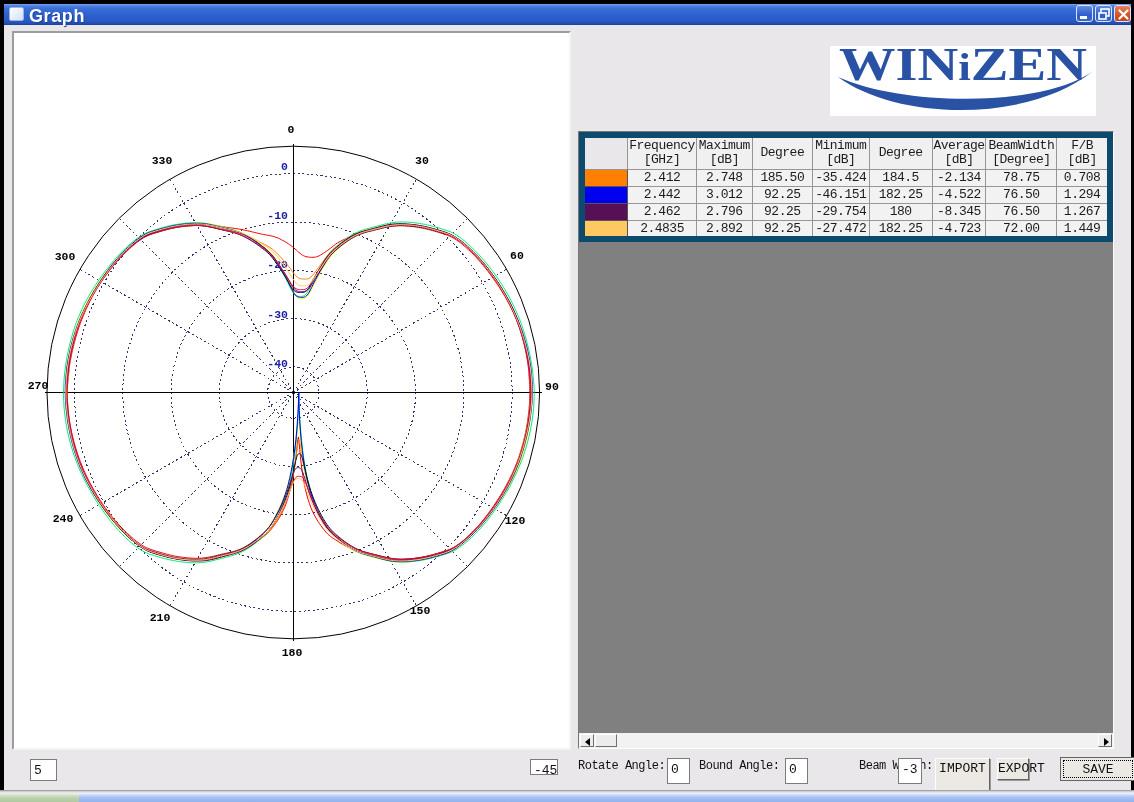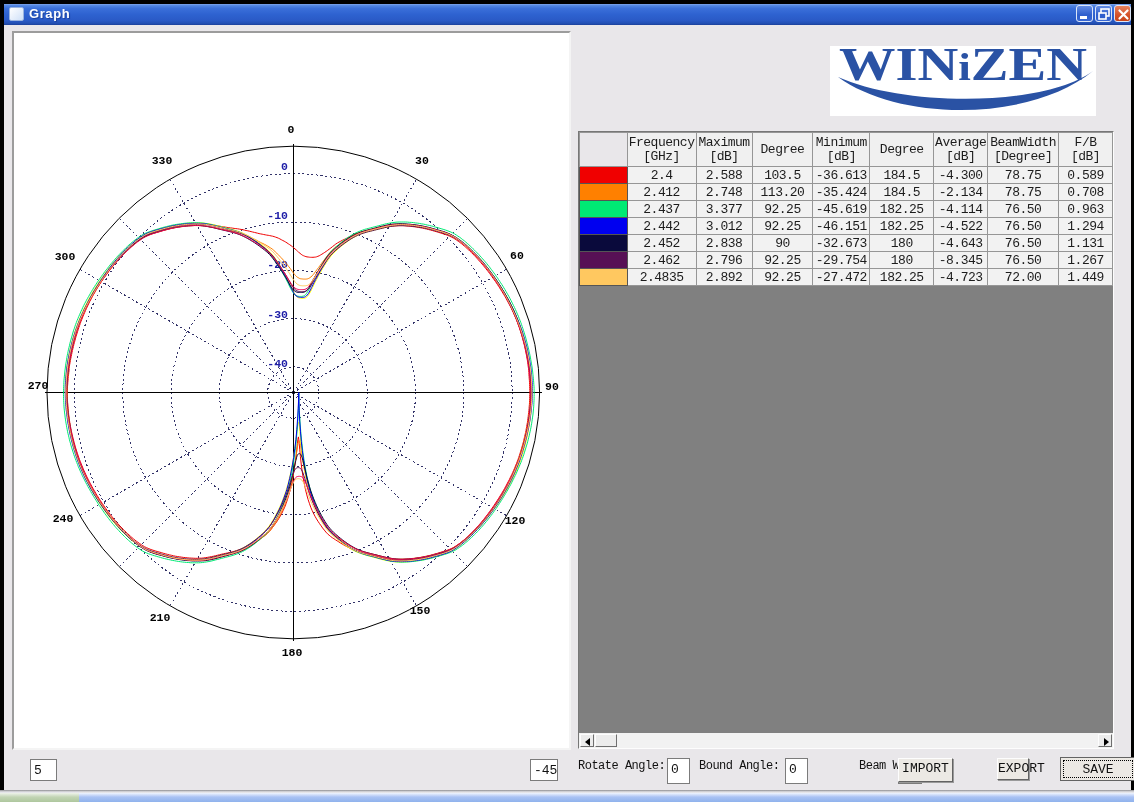--- a/index.html
+++ b/index.html
@@ -1,36 +1,36 @@
 <!DOCTYPE html>
 <html><head><meta charset="utf-8"><style>
 * { margin:0; padding:0; box-sizing:border-box; }
 body { width:1134px; height:802px; background:#000; position:relative; overflow:hidden;
        font-family:"Liberation Mono", monospace; }
 .abs { position:absolute; }
 #frame { left:4px; top:4px; width:1127px; height:786px; background:#e9e7ea; }
 #tbar { left:4px; top:4px; width:1127px; height:21px;
   background:linear-gradient(#7ea5ec 0%, #5085e2 8%, #3a6fd9 22%, #2e62d0 50%, #2a5ac6 78%, #2250b4 92%, #1c3f9a 100%); }
 #ticon { left:9px; top:7px; width:15px; height:14px; background:linear-gradient(135deg,#fff,#cfe0f8); border:1px solid #9ab4e0; border-radius:2px; }
-#ttext { left:29px; top:6px; color:#fff; font-family:"Liberation Sans",sans-serif; font-weight:bold; font-size:13px; letter-spacing:0.6px; text-shadow:1px 1px 1px #1c3f9a; }
+#ttext { left:29px; top:6px; color:#fff; font-family:"Liberation Sans",sans-serif; font-weight:bold; font-size:18px; letter-spacing:0.6px; text-shadow:1px 1px 1px #1c3f9a; }
 .tbtn { top:5px; width:17px; height:17px; border:1px solid #dce6f8; border-radius:3px; }
 #bmin,#bmax { background:linear-gradient(#638ce4,#2e5ecc 60%,#3868d4); }
 #bclo { background:linear-gradient(#e8825c,#d4512a 60%,#c84418); }
 .tbtn svg { position:absolute; left:0; top:0; }
 #panel { left:12px; top:31px; width:559px; height:719px; background:#fff;
   border:2px solid; border-color:#9c9c9c #f4f4f4 #f4f4f4 #9c9c9c; }
 #logo { left:830px; top:46px; width:266px; height:70px; background:#fff; }
 #grid { left:578px; top:131px; width:536px; height:618px; background:#808080;
   border:1px solid; border-color:#777 #fdfdfd #fdfdfd #777; }
 table { border-collapse:collapse; table-layout:fixed; font-size:13px; letter-spacing:-0.5px; color:#1c1c1c; }
 td { border:1px solid #969696; text-align:center; height:17px; padding:0; overflow:hidden; white-space:nowrap; }
 thead td { height:34px; line-height:14px; font-size:13px; background:#f0f0f0; }
 tbody td { background:#f2f2f2; }
 td.sw { border-color:#555; }
-#tblwrap table { border:1px solid #0c4a6e; margin-left:0; }
+#tblwrap table { border:6px solid #0c4a6e; margin-left:0; }
 .hsb { left:0px; top:601px; width:534px; height:15px; background:#f2f2f2; position:absolute; }
 .sbtn { position:absolute; top:1px; width:14px; height:13px; background:#ececec;
   border:1px solid; border-color:#fdfdfd #6f6f6f #6f6f6f #fdfdfd; }
 .sthumb { position:absolute; left:16px; top:1px; width:22px; height:13px; background:#ececec;
   border:1px solid; border-color:#fdfdfd #6f6f6f #6f6f6f #fdfdfd; }
 .arr { position:absolute; width:0; height:0; }
 .inp { position:absolute; background:#fff; border:1px solid #7b7b7b; font-size:13px; color:#111;
   font-family:"Liberation Mono",monospace; padding:3px 0 0 3px; }
 .lbl { position:absolute; font-size:12px; letter-spacing:-0.5px; color:#111; white-space:nowrap; }
 .btn { position:absolute; background:#ece9e4; border:1px solid; border-color:#fdfdfd #636363 #636363 #fdfdfd;
@@ -135,73 +135,40 @@
             <td>Degree</td>
             <td>Minimum<br>[dB]</td>
             <td>Degree</td>
             <td>Average<br>[dB]</td>
             <td>BeamWidth<br>[Degree]</td>
             <td>F/B<br>[dB]</td>
           </tr>
         </thead>
 <tbody>
 <tr>
-            <td class="sw" style="background:#f00000"></td>
-            <td>2.4</td>
-            <td>2.588</td>
-            <td>103.5</td>
-            <td>-36.613</td>
-            <td>184.5</td>
-            <td>-4.300</td>
-            <td>78.75</td>
-            <td>0.589</td>
-          </tr>
-<tr>
             <td class="sw" style="background:#ff8000"></td>
             <td>2.412</td>
             <td>2.748</td>
-            <td>113.20</td>
+            <td>185.50</td>
             <td>-35.424</td>
             <td>184.5</td>
             <td>-2.134</td>
             <td>78.75</td>
             <td>0.708</td>
-          </tr>
-<tr>
-            <td class="sw" style="background:#00ea74"></td>
-            <td>2.437</td>
-            <td>3.377</td>
-            <td>92.25</td>
-            <td>-45.619</td>
-            <td>182.25</td>
-            <td>-4.114</td>
-            <td>76.50</td>
-            <td>0.963</td>
           </tr>
 <tr>
             <td class="sw" style="background:#0000f0"></td>
             <td>2.442</td>
             <td>3.012</td>
             <td>92.25</td>
             <td>-46.151</td>
             <td>182.25</td>
             <td>-4.522</td>
             <td>76.50</td>
             <td>1.294</td>
-          </tr>
-<tr>
-            <td class="sw" style="background:#0a0a3c"></td>
-            <td>2.452</td>
-            <td>2.838</td>
-            <td>90</td>
-            <td>-32.673</td>
-            <td>180</td>
-            <td>-4.643</td>
-            <td>76.50</td>
-            <td>1.131</td>
           </tr>
 <tr>
             <td class="sw" style="background:#571055"></td>
             <td>2.462</td>
             <td>2.796</td>
             <td>92.25</td>
             <td>-29.754</td>
             <td>180</td>
             <td>-8.345</td>
             <td>76.50</td>
@@ -225,26 +192,26 @@
  <div class="sbtn" style="left:1px">
         <i class="arr" style="left:4px;top:2.5px;border:4px solid transparent;border-right:5px solid #000;border-left:none"></i>
       </div>
  <div class="sthumb"></div>
  <div class="sbtn" style="right:1px">
         <i class="arr" style="left:5px;top:2.5px;border:4px solid transparent;border-left:5px solid #000;border-right:none"></i>
       </div>
 </div>
 </div>
 <div class="inp" style="left:30px;top:759px;width:27px;height:22px">5</div>
-<div class="inp" style="left:530px;top:759px;width:28px;height:22px">-45</div>
+<div class="inp" style="left:530px;top:759px;width:28px;height:16px">-45</div>
 <div class="lbl" style="left:578px;top:759px">Rotate Angle:</div>
 <div class="inp" style="left:667px;top:758px;width:23px;height:26px">0</div>
 <div class="lbl" style="left:699px;top:759px">Bound Angle:</div>
 <div class="inp" style="left:785px;top:758px;width:23px;height:26px">0</div>
 <div class="lbl" style="left:859px;top:759px">Beam Width:</div>
 <div class="inp" style="left:898px;top:758px;width:24px;height:26px">-3</div>
-<div class="btn" style="left:898px;top:758px;width:55px;height:24px;line-height:20px">IMPORT</div>
+<div class="btn" style="left:935px;top:758px;width:55px;height:38px;line-height:20px">IMPORT</div>
 <div class="btn" style="left:997px;top:758px;width:32px;height:22px;line-height:20px">EXPORT</div>
 <div class="btn" style="left:1060px;top:757px;width:76px;height:24px;line-height:22px;border-color:#636363;box-shadow:none">
     <span style="position:absolute;left:2px;top:2px;right:2px;bottom:2px;border:1px dotted #000;line-height:18px">SAVE</span>
   </div>
 <div id="bedge" class="abs"></div>
 <div id="bstrip1" class="abs"></div>
 <div id="bstrip2" class="abs"></div>
 </body></html>

